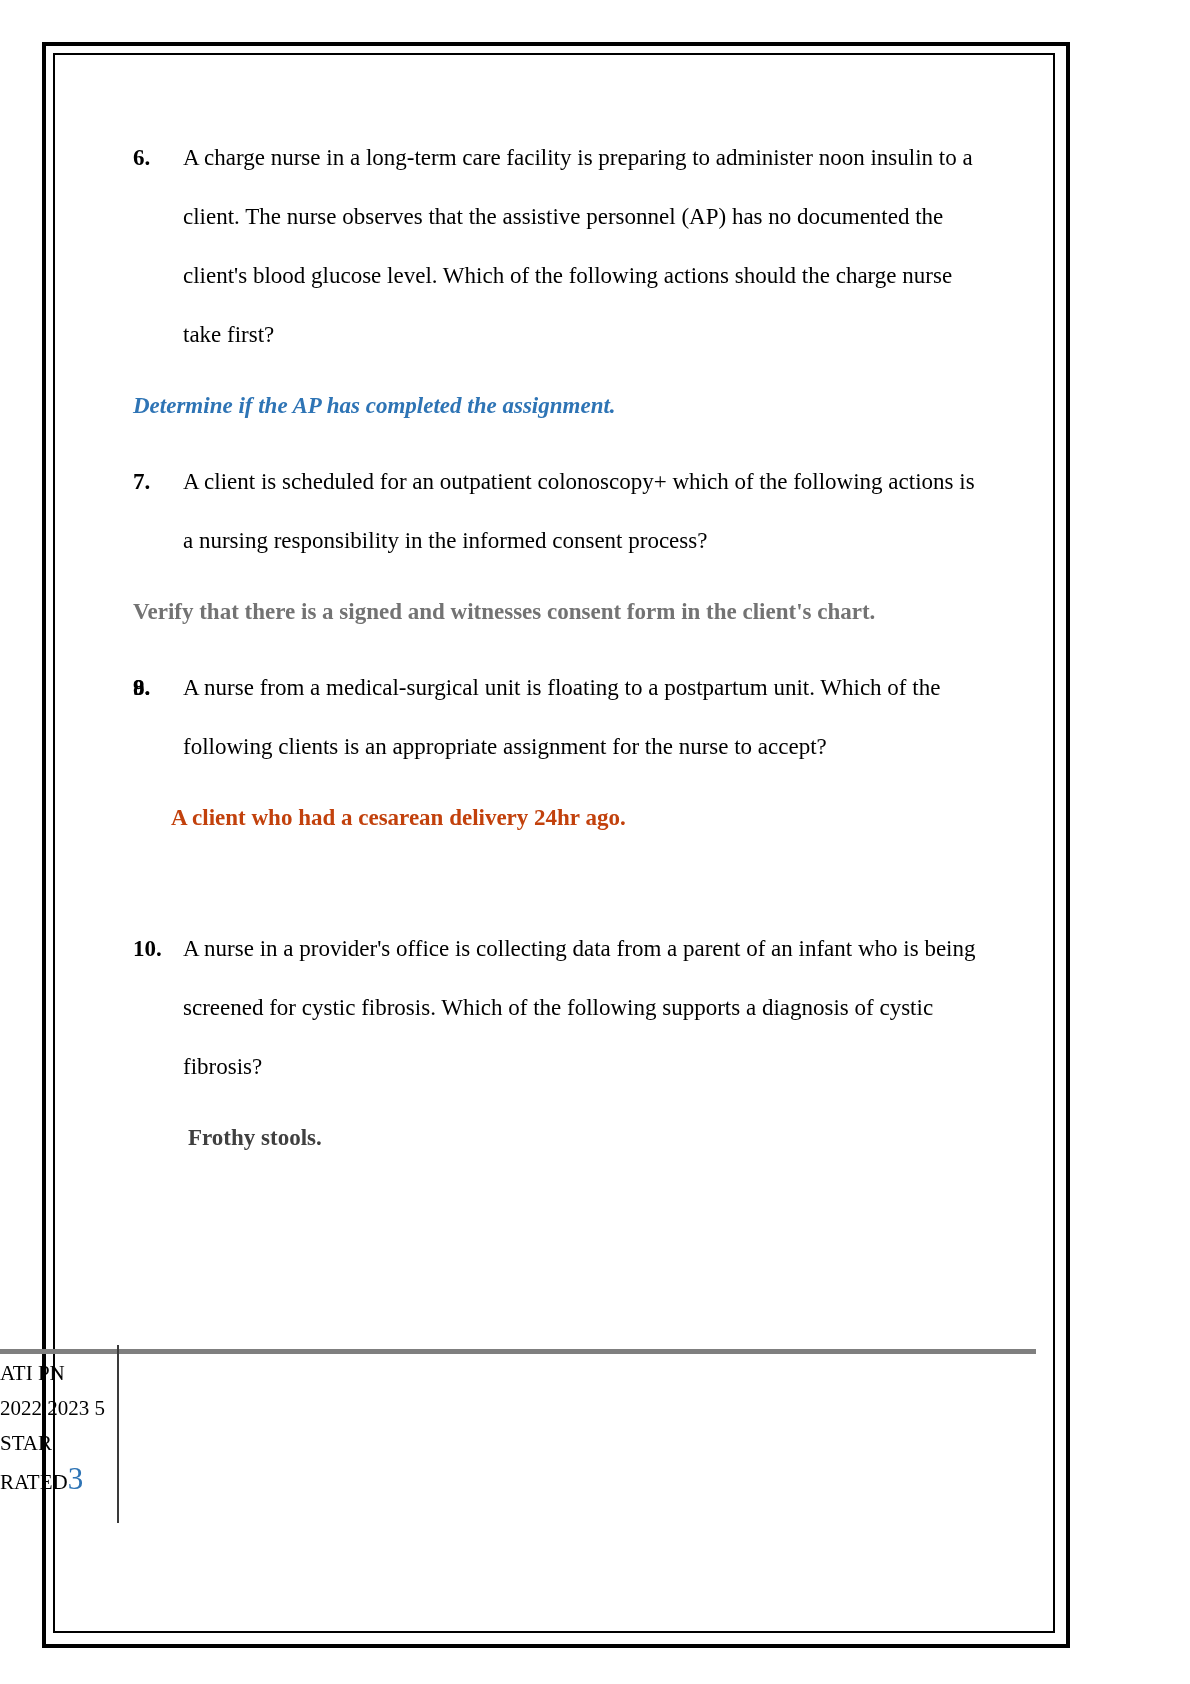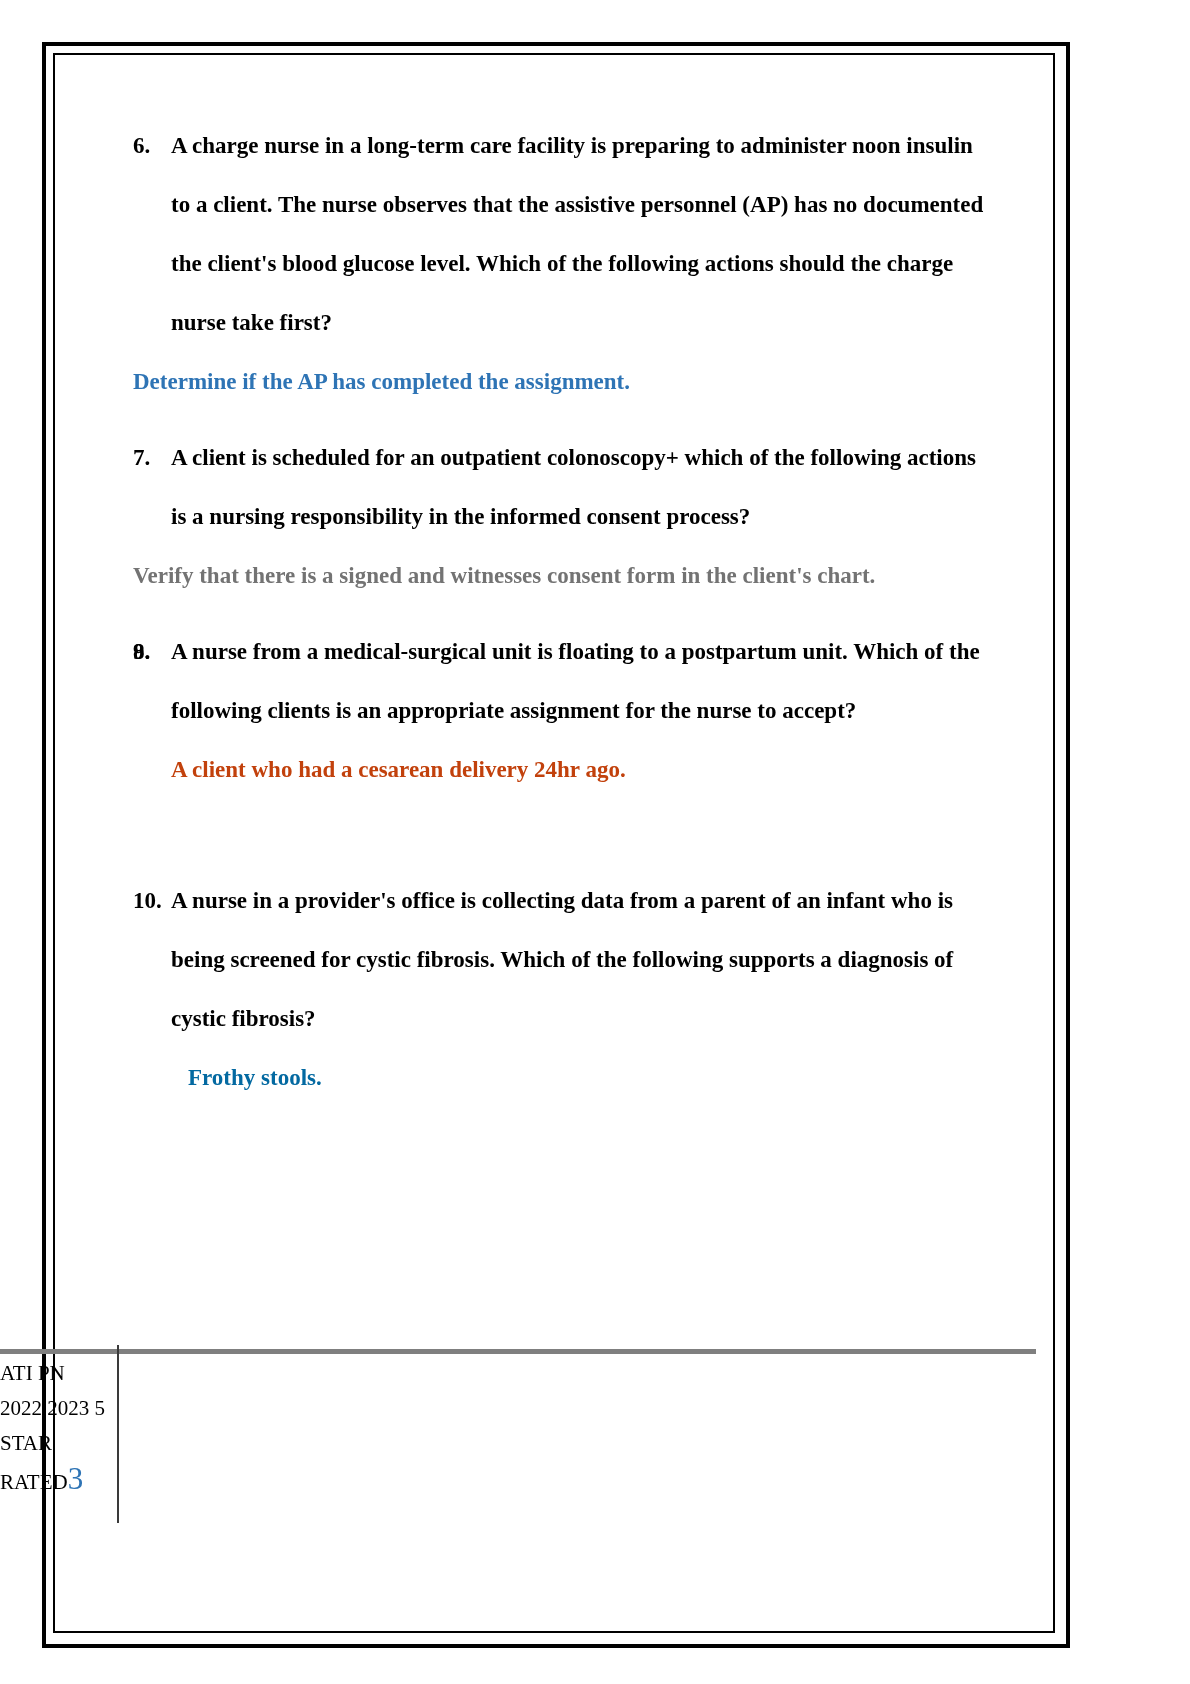--- a/index.html
+++ b/index.html
@@ -44,23 +44,22 @@
     position: relative;
     padding-left: 38px;
   }
   .qnum {
     position: absolute;
     left: 0;
     top: 0;
     font-weight: bold;
   }
   .qtext {
-    margin: 0;
+    margin: 12px;
     max-width: 820px;
-    font-weight: bold;
   }
   .answer {
     margin: 0;
     font-weight: bold;
   }
   
   .footer-rule {
     position: absolute;
     left: 0;
     top: 1349px;
@@ -96,21 +95,21 @@
 </head>
 <body>
 
 <div class="border-outer"></div>
 <div class="border-inner"></div>
 
 <div class="content">
   <div class="question" style="margin-top: 0px;">
     <span class="qnum">6.</span>
     <p class="qtext">A charge nurse in a long-term care facility is preparing to administer noon insulin to a client. The nurse observes that the assistive personnel (AP) has no documented the client's blood glucose level. Which of the following actions should the charge nurse take first?</p>
-    <p class="answer" style="color: rgb(46, 116, 181); margin-left: -38px;">Determine if the AP has completed the assignment.</p>
+    <p class="answer" style="color: rgb(46, 116, 181); margin-left: -38px; font-style: italic;">Determine if the AP has completed the assignment.</p>
   </div>
 
   <div class="question" style="margin-top: 17px;">
     <span class="qnum">7.</span>
     <p class="qtext">A client is scheduled for an outpatient colonoscopy+ which of the following actions is a nursing responsibility in the informed consent process?</p>
     <p class="answer" style="color: #737373; margin-left: -38px; font-family: Liberation Serif, serif;">Verify that there is a signed and witnesses consent form in the client's chart.</p>
   </div>
 
   <div class="question" style="margin-top: 17px;">
     <span class="qnum">8.</span>
@@ -118,21 +117,21 @@
 
   <div class="question" style="margin-top: 17px;">
     <span class="qnum">9.</span>
     <p class="qtext">A nurse from a medical-surgical unit is floating to a postpartum unit. Which of the following clients is an appropriate assignment for the nurse to accept?</p>
     <p class="answer" style="color: #c2410c; margin-left: 0px;">A client who had a cesarean delivery 24hr ago.</p>
   </div>
 
   <div class="question" style="margin-top: 72px;">
     <span class="qnum">10.</span>
     <p class="qtext">A nurse in a provider's office is collecting data from a parent of an infant who is being screened for cystic fibrosis. Which of the following supports a diagnosis of cystic fibrosis?</p>
-    <p class="answer" style="color: #0369a1; margin-left: 17px;">Frothy stools.</p>
+    <p class="answer" style="color: #404040; margin-left: 17px;">Frothy stools.</p>
   </div>
 </div>
 
 <div class="footer-rule" style="background: rgb(127, 127, 127);"></div>
 
 <div class="footer-vline"></div>
 
 <div class="footer-text">
   <div class="fline">ATI PN</div>
   <div class="fline">2022 2023 5</div>

